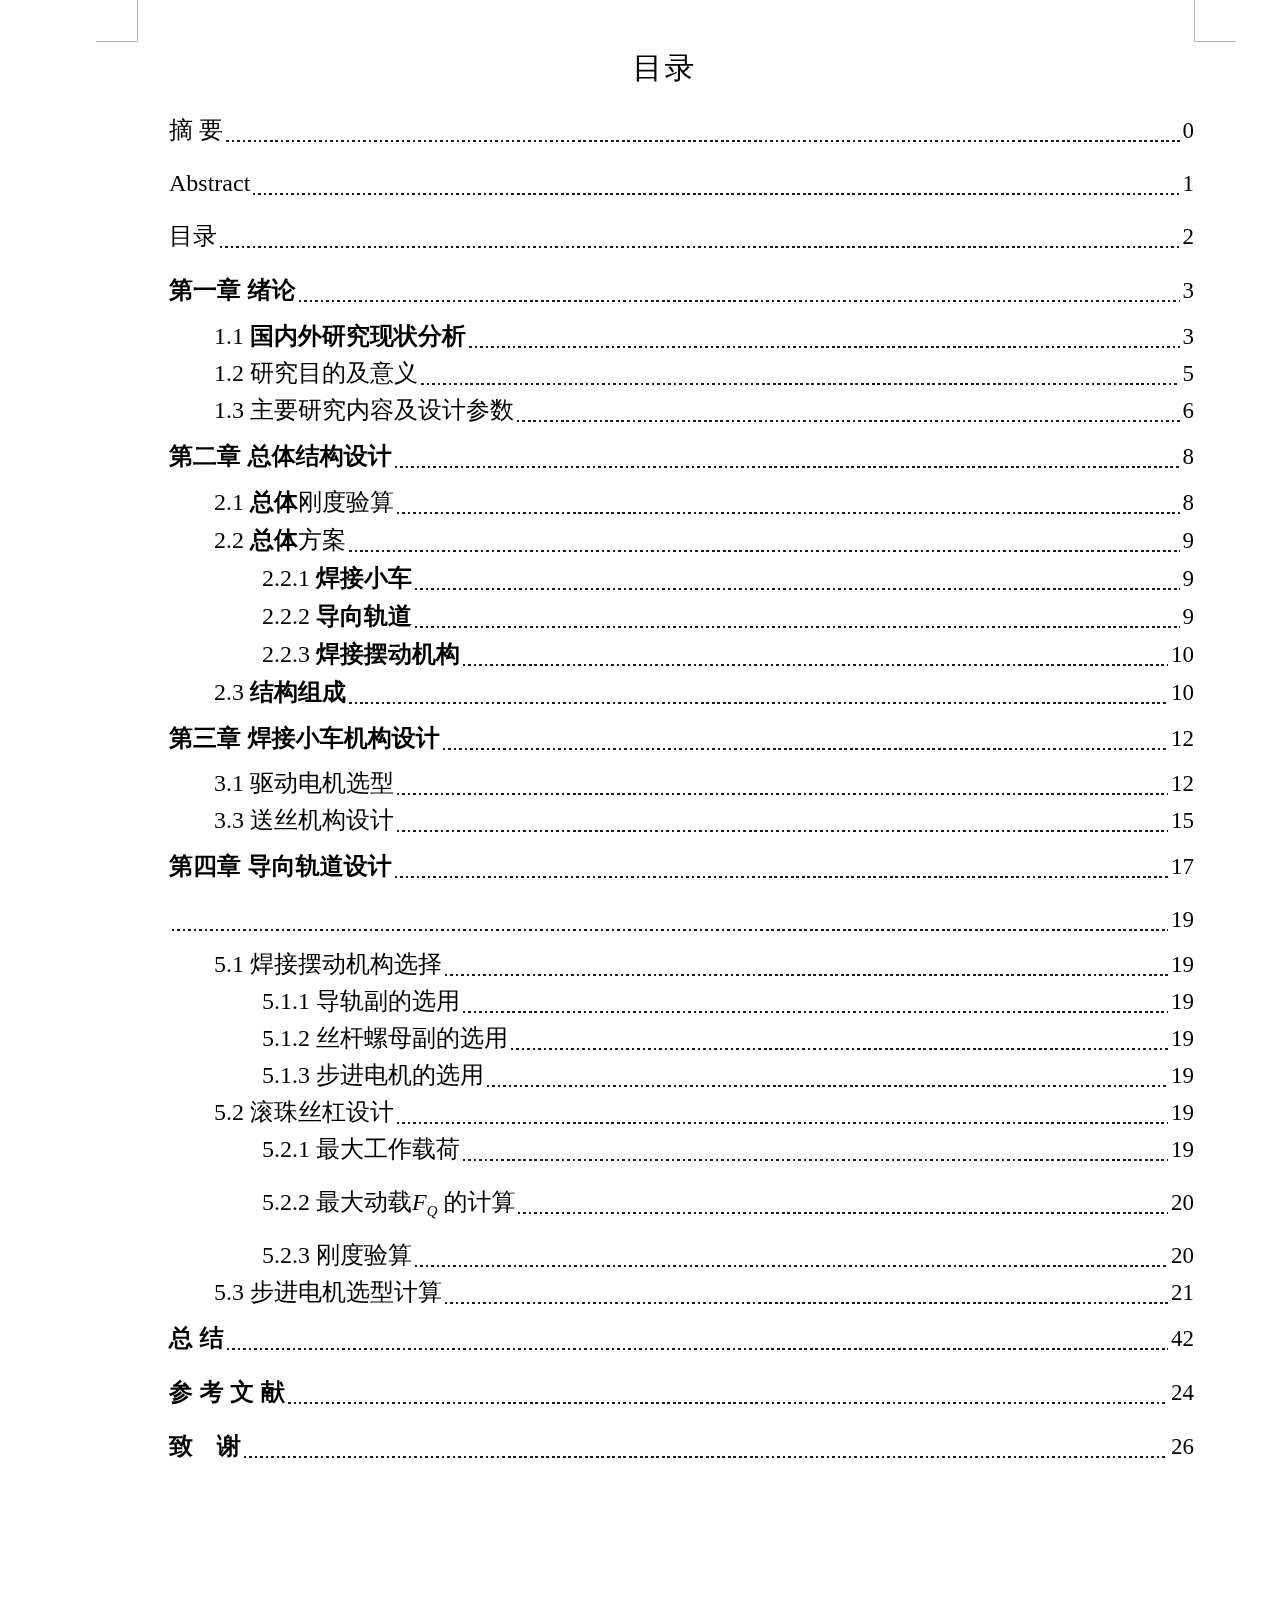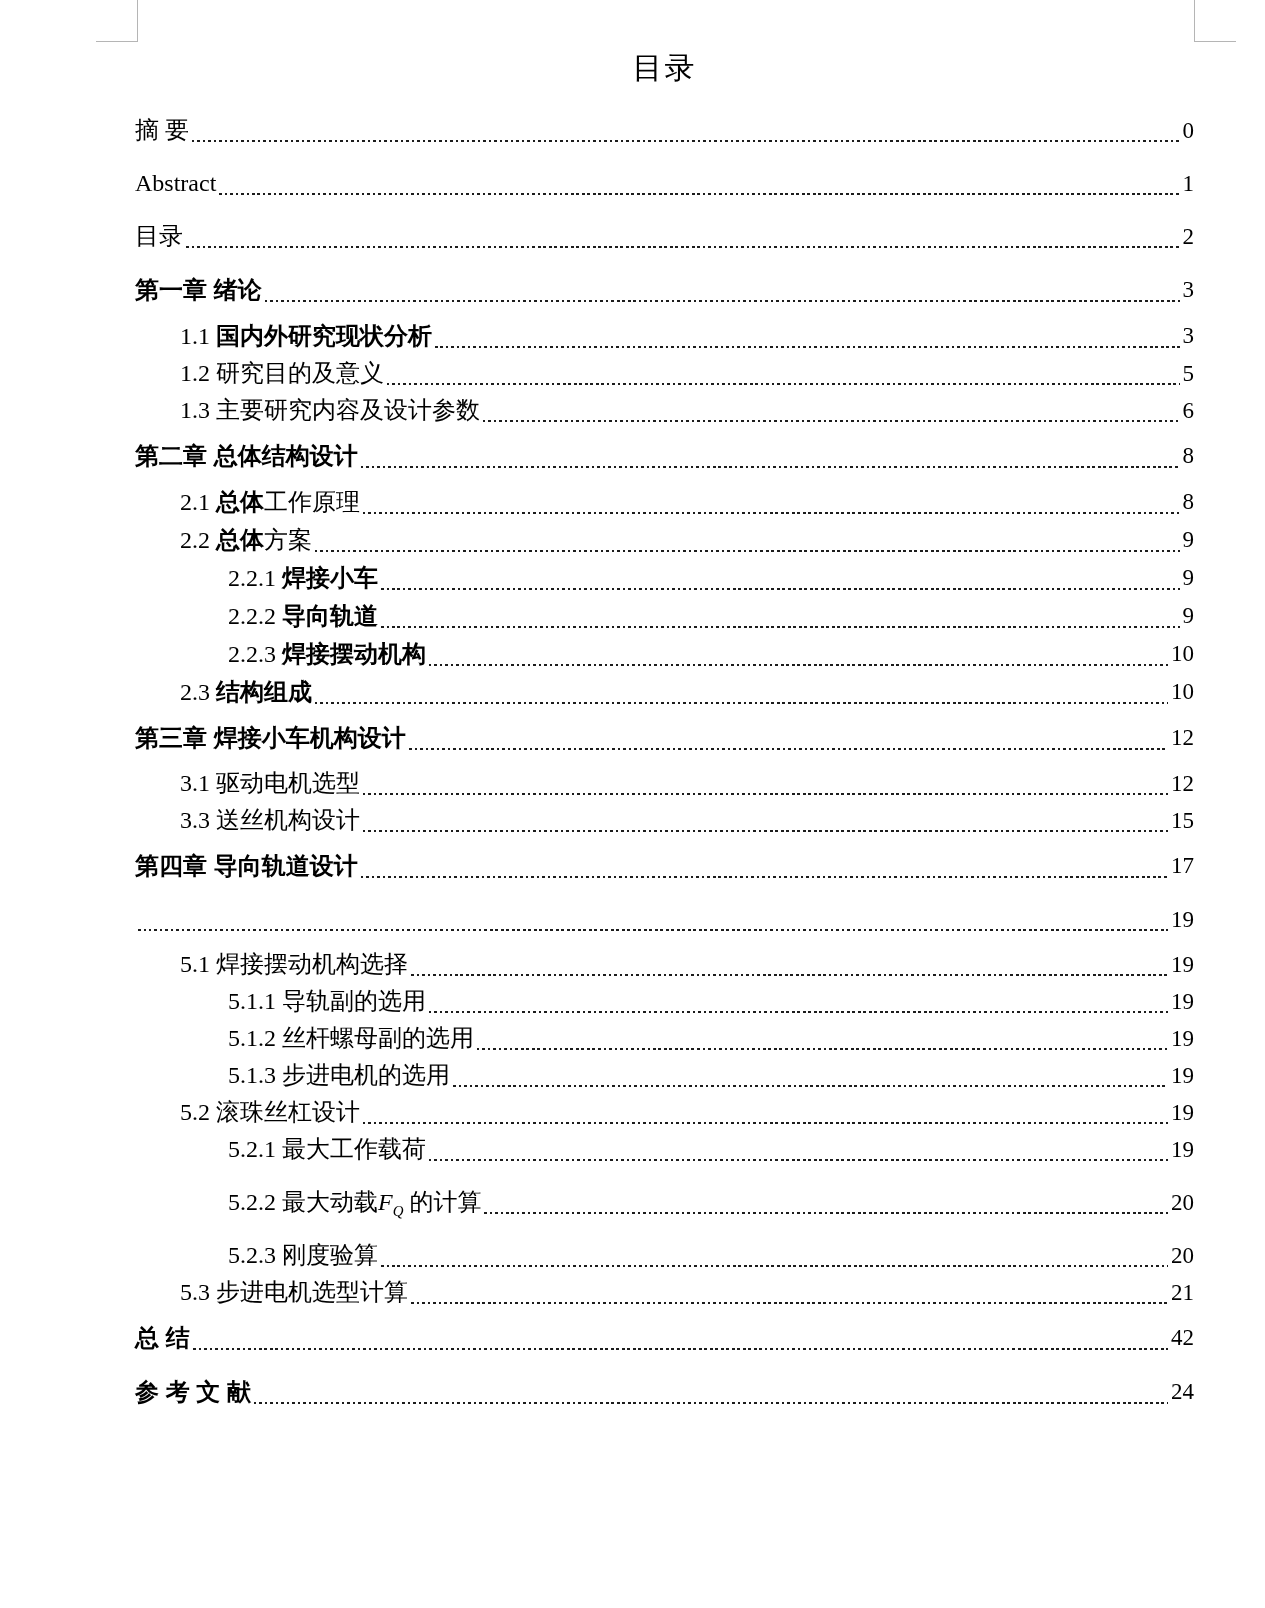--- a/index.html
+++ b/index.html
@@ -28,24 +28,25 @@
     line-height: 40px;
     letter-spacing: 2px;
     margin-bottom: 16px;
     font-family: "Liberation Serif", "DejaVu Serif", serif;
   }
 
   .toc { display: flex; flex-direction: column; }
 
   .row {
     display: flex;
-    align-items: flex-start;
+    align-items: flex-end;
     font-size: 24px;
     line-height: 37px;
     white-space: pre;
+    margin-left: 34px;
   }
   .row.lvl2 { padding-left: 45px; }
   .row.lvl3 { padding-left: 93px; }
   .row.top  { margin-top: 8px; margin-bottom: 8px; }
   .row.formula { margin-top: 16px; margin-bottom: 16px; }
 
   .seg { font-family: "Liberation Serif", "DejaVu Serif", serif; }
   .seg.b {
     font-weight: bold;
     font-family: "Liberation Sans", "DejaVu Sans", sans-serif;
@@ -89,21 +90,21 @@
   <div class="toc-title">目录</div>
   <div class="toc" id="toc">
       <div class="row lvl1 top"><span><span class="seg">摘 要</span></span><span class="dots"></span><span class="pagenum">0</span></div>
       <div class="row lvl1 top"><span><span class="seg">Abstract</span></span><span class="dots"></span><span class="pagenum">1</span></div>
       <div class="row lvl1 top"><span><span class="seg">目录</span></span><span class="dots"></span><span class="pagenum">2</span></div>
       <div class="row lvl1 top"><span><span class="seg b">第一章 绪论</span></span><span class="dots"></span><span class="pagenum">3</span></div>
       <div class="row lvl2"><span><span class="seg">1.1 </span><span class="seg b">国内外研究现状分析</span></span><span class="dots"></span><span class="pagenum">3</span></div>
       <div class="row lvl2"><span><span class="seg">1.2 研究目的及意义</span></span><span class="dots"></span><span class="pagenum">5</span></div>
       <div class="row lvl2"><span><span class="seg">1.3 主要研究内容及设计参数</span></span><span class="dots"></span><span class="pagenum">6</span></div>
       <div class="row lvl1 top"><span><span class="seg b">第二章 总体结构设计</span></span><span class="dots"></span><span class="pagenum">8</span></div>
-      <div class="row lvl2"><span><span class="seg">2.1 </span><span class="seg b">总体</span><span class="seg">工作原理</span></span><span class="dots"></span><span class="pagenum">8</span></div>
+      <div class="row lvl2"><span><span class="seg">2.1 </span><span class="seg b">总体</span><span class="seg">刚度验算</span></span><span class="dots"></span><span class="pagenum">8</span></div>
       <div class="row lvl2"><span><span class="seg">2.2 </span><span class="seg b">总体</span><span class="seg">方案</span></span><span class="dots"></span><span class="pagenum">9</span></div>
       <div class="row lvl3"><span><span class="seg">2.2.1 </span><span class="seg b">焊接小车</span></span><span class="dots"></span><span class="pagenum">9</span></div>
       <div class="row lvl3"><span><span class="seg">2.2.2 </span><span class="seg b">导向轨道</span></span><span class="dots"></span><span class="pagenum">9</span></div>
       <div class="row lvl3"><span><span class="seg">2.2.3 </span><span class="seg b">焊接摆动机构</span></span><span class="dots"></span><span class="pagenum">10</span></div>
       <div class="row lvl2"><span><span class="seg">2.3 </span><span class="seg b">结构组成</span></span><span class="dots"></span><span class="pagenum">10</span></div>
       <div class="row lvl1 top"><span><span class="seg b">第三章 焊接小车机构设计</span></span><span class="dots"></span><span class="pagenum">12</span></div>
       <div class="row lvl2"><span><span class="seg">3.1 驱动电机选型</span></span><span class="dots"></span><span class="pagenum">12</span></div>
       <div class="row lvl2"><span><span class="seg">3.3 送丝机构设计</span></span><span class="dots"></span><span class="pagenum">15</span></div>
       <div class="row lvl1 top"><span><span class="seg b">第四章 导向轨道设计</span></span><span class="dots"></span><span class="pagenum">17</span></div>
       <div class="row lvl1 top"><span class="dots"></span><span class="pagenum">19</span></div>
@@ -111,14 +112,15 @@
       <div class="row lvl3"><span><span class="seg">5.1.1 导轨副的选用</span></span><span class="dots"></span><span class="pagenum">19</span></div>
       <div class="row lvl3"><span><span class="seg">5.1.2 丝杆螺母副的选用</span></span><span class="dots"></span><span class="pagenum">19</span></div>
       <div class="row lvl3"><span><span class="seg">5.1.3 步进电机的选用</span></span><span class="dots"></span><span class="pagenum">19</span></div>
       <div class="row lvl2"><span><span class="seg">5.2 滚珠丝杠设计</span></span><span class="dots"></span><span class="pagenum">19</span></div>
       <div class="row lvl3"><span><span class="seg">5.2.1 最大工作载荷</span></span><span class="dots"></span><span class="pagenum">19</span></div>
       <div class="row lvl3 formula"><span><span class="seg">5.2.2 最大动载</span><span class="seg i">F<sub>Q</sub></span><span class="seg"> 的计算</span></span><span class="dots"></span><span class="pagenum">20</span></div>
       <div class="row lvl3"><span><span class="seg">5.2.3 刚度验算</span></span><span class="dots"></span><span class="pagenum">20</span></div>
       <div class="row lvl2"><span><span class="seg">5.3 步进电机选型计算</span></span><span class="dots"></span><span class="pagenum">21</span></div>
       <div class="row lvl1 top"><span><span class="seg s">总 结</span></span><span class="dots"></span><span class="pagenum">42</span></div>
       <div class="row lvl1 top"><span><span class="seg s">参 考 文 献</span></span><span class="dots"></span><span class="pagenum">24</span></div>
+      <div class="row lvl1 top"><span><span class="seg s">致　谢</span></span><span class="dots"></span><span class="pagenum">26</span></div>
     </div>
 </div>
 
 </body></html>

